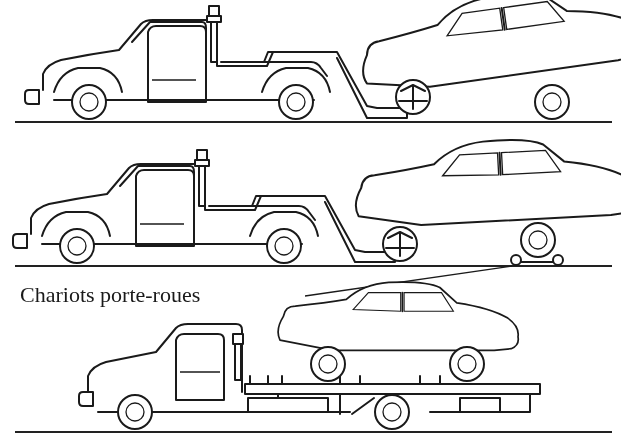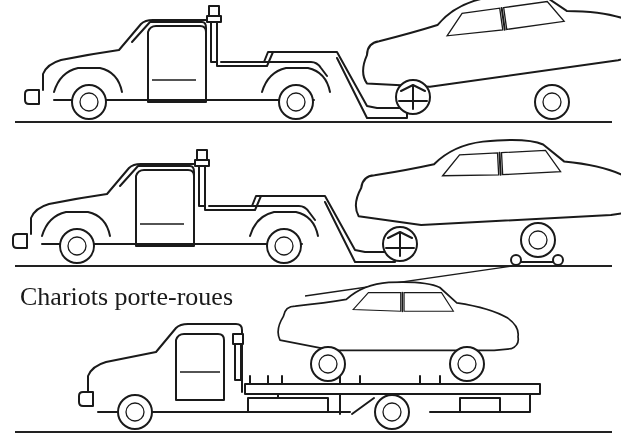--- a/index.html
+++ b/index.html
@@ -5,21 +5,21 @@
   html, body { margin: 0; padding: 0; background: #ffffff; }
   body { width: 621px; height: 435px; position: relative; overflow: hidden; }
   svg.scene { position: absolute; left: 0; top: 0; }
   .ln { fill: none; stroke: #1a1a1a; stroke-width: 2; stroke-linejoin: round; stroke-linecap: round; }
   .thin { fill: none; stroke: #1a1a1a; stroke-width: 1.3; }
   .fillw { fill: #ffffff; stroke: #1a1a1a; stroke-width: 2; stroke-linejoin: round; }
   .ground { stroke: #222; stroke-width: 2.2; }
   .label {
     position: absolute; left: 20px; top: 282px;
     font-family: "Liberation Serif", "DejaVu Serif", serif;
-    font-size: 26px; color: #1a1a1a; white-space: nowrap;
+    font-size: 22px; color: #1a1a1a; white-space: nowrap;
   }
 </style>
 </head>
 <body>
 
 <svg class="scene" width="621" height="435" viewBox="0 0 621 435">
   <defs>
 
     <g id="towtruck">
 

